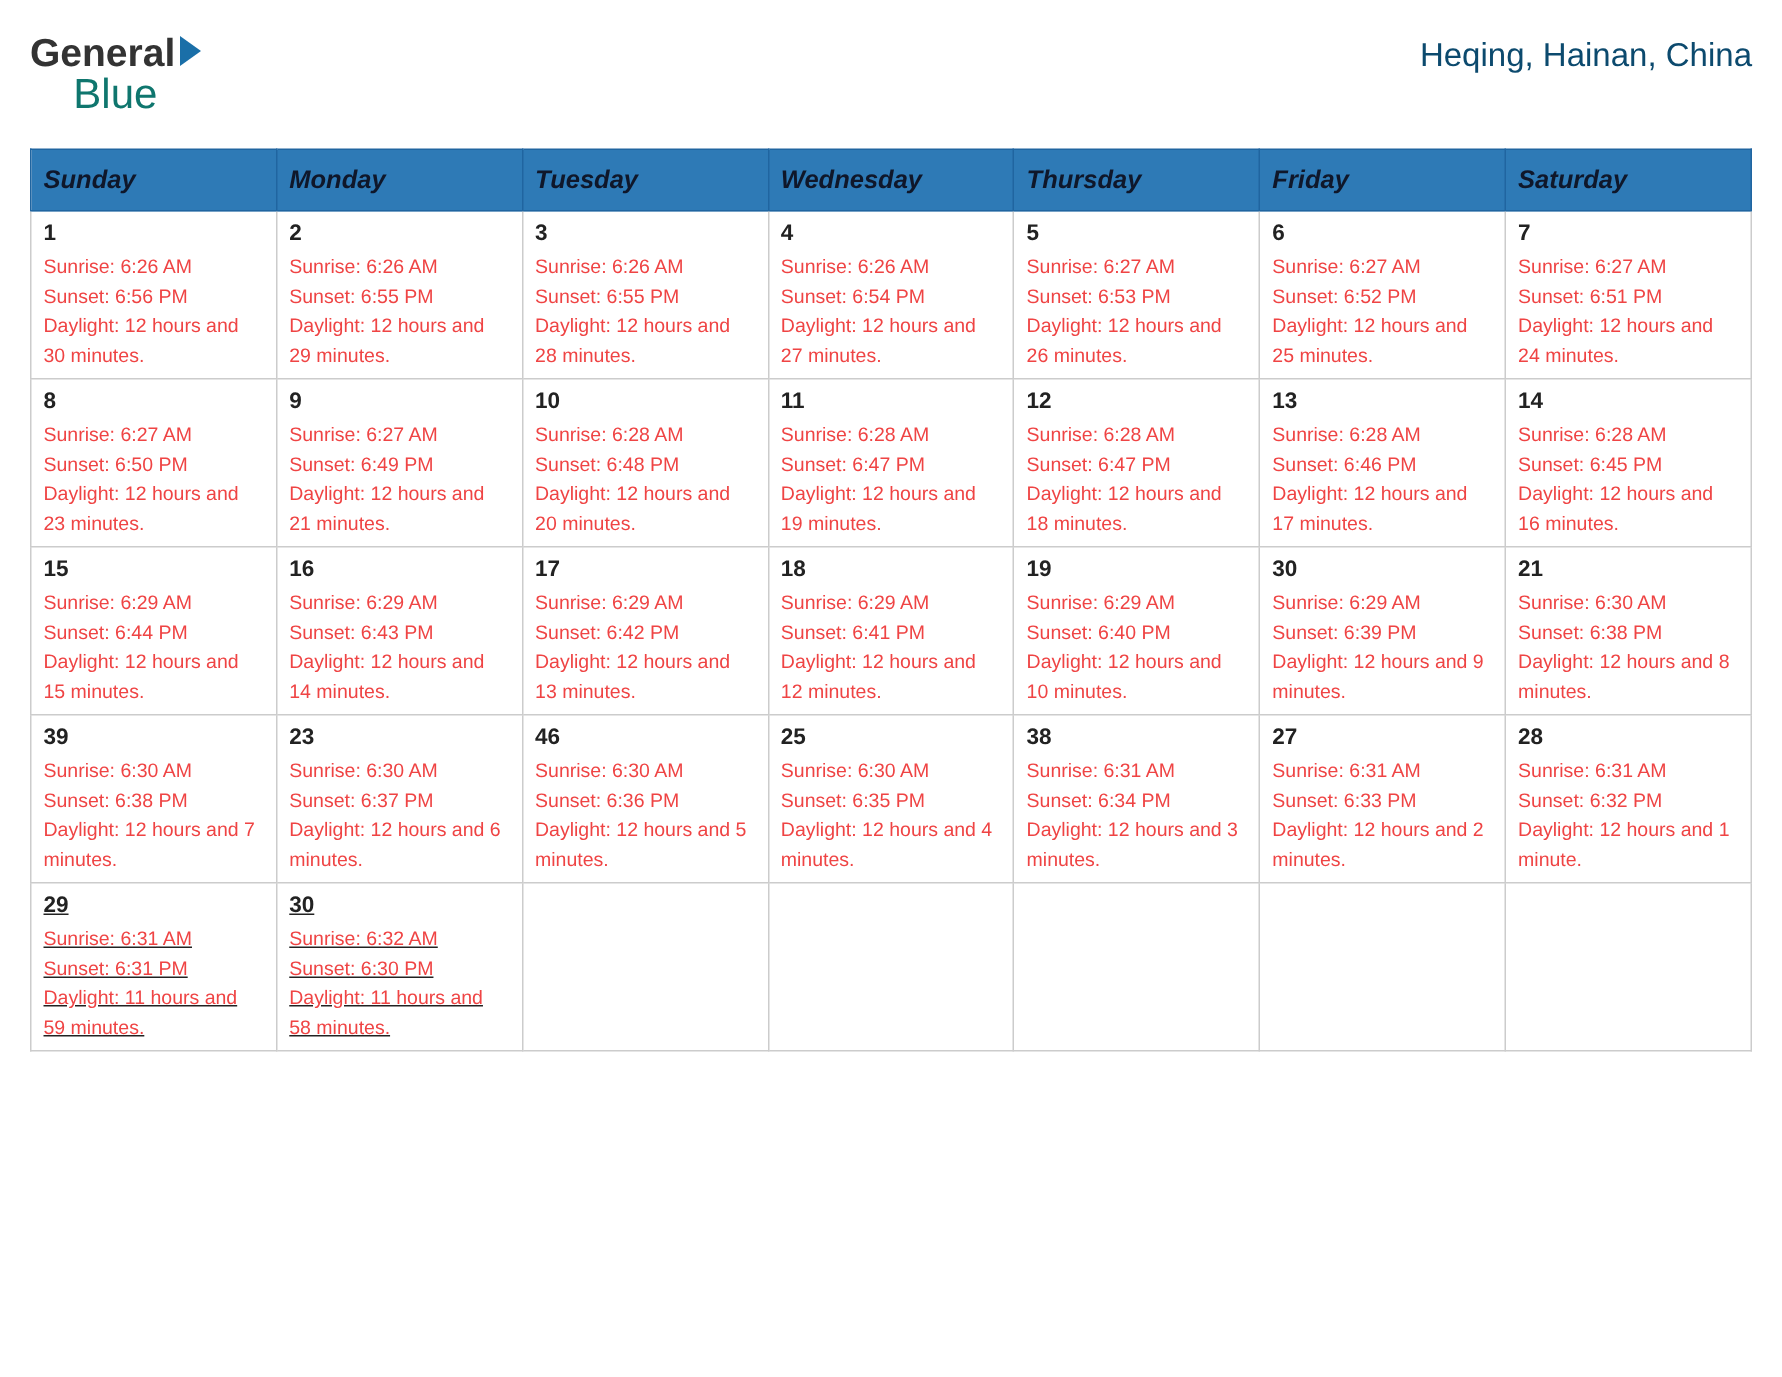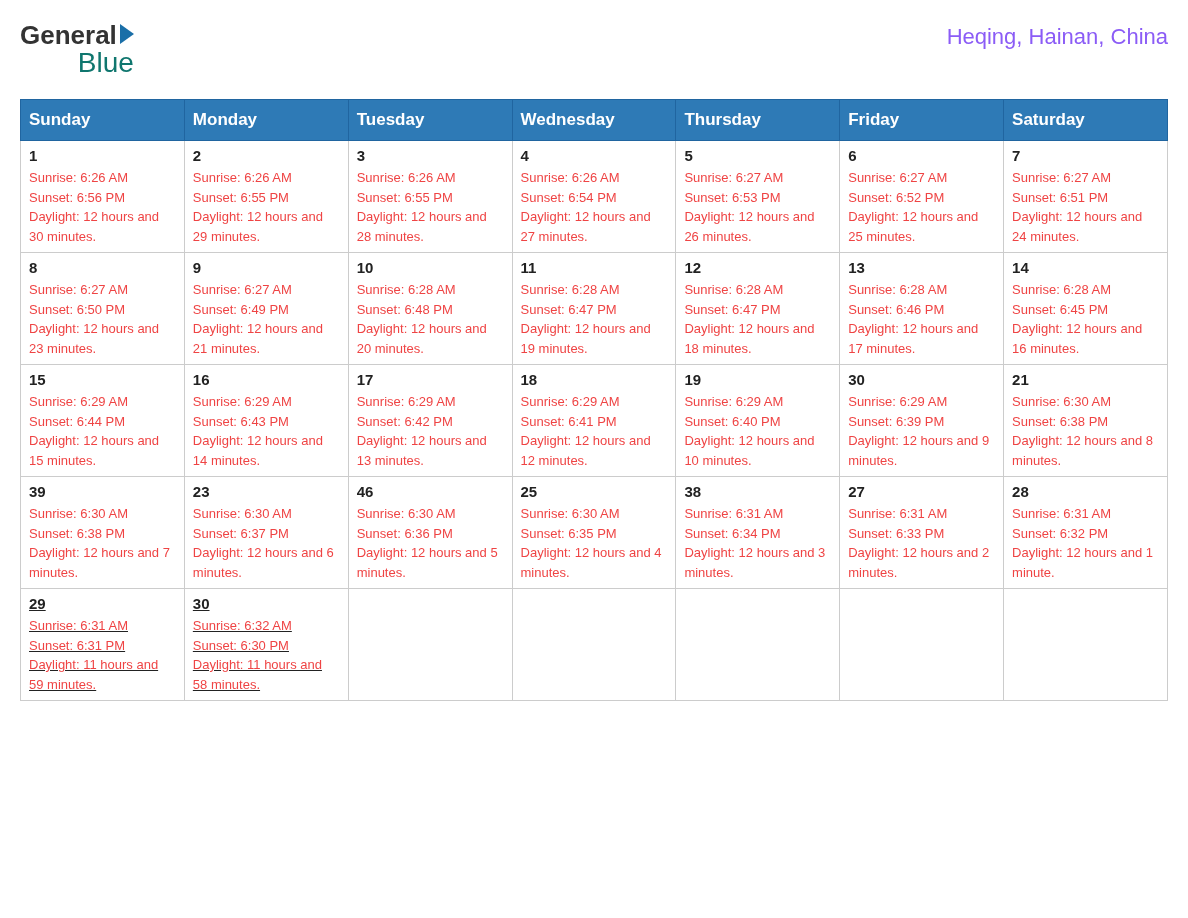--- a/index.html
+++ b/index.html
@@ -12,21 +12,21 @@
     }
     .header {
       display: flex;
       justify-content: space-between;
       align-items: flex-start;
       margin-bottom: 20px;
     }
     .logo {
       display: flex;
       flex-direction: column;
-      align-items: flex-end;
+      align-items: center;
     }
     .logo-text {
       display: flex;
       align-items: center;
     }
     .logo-general {
       font-size: 26px;
       font-weight: bold;
       color: #333;
     }
@@ -48,36 +48,37 @@
     .title-block {
       text-align: right;
     }
     .month-title {
       font-size: 52px;
       font-weight: bold;
       color: #222;
     }
     .location {
       font-size: 22px;
-      color: #8b5cf6;
+      color: #0c4a6e;
       margin-top: 4px;
     }
     .calendar {
       width: 100%;
       border-collapse: collapse;
       border: 1px solid #aaa;
     }
     .calendar th {
       background-color: #2e7ab6;
-      color: #ffffff;
+      color: #0f172a;
       padding: 10px 8px;
       text-align: left;
       font-size: 17px;
       font-weight: bold;
       border: 1px solid #2065a0;
+      font-style: italic;
     }
     .calendar td {
       vertical-align: top;
       padding: 6px 8px;
       border: 1px solid #ccc;
       width: 14.28%;
       background: #ffffff;
       font-size: 13px;
       color: #222;
     }

